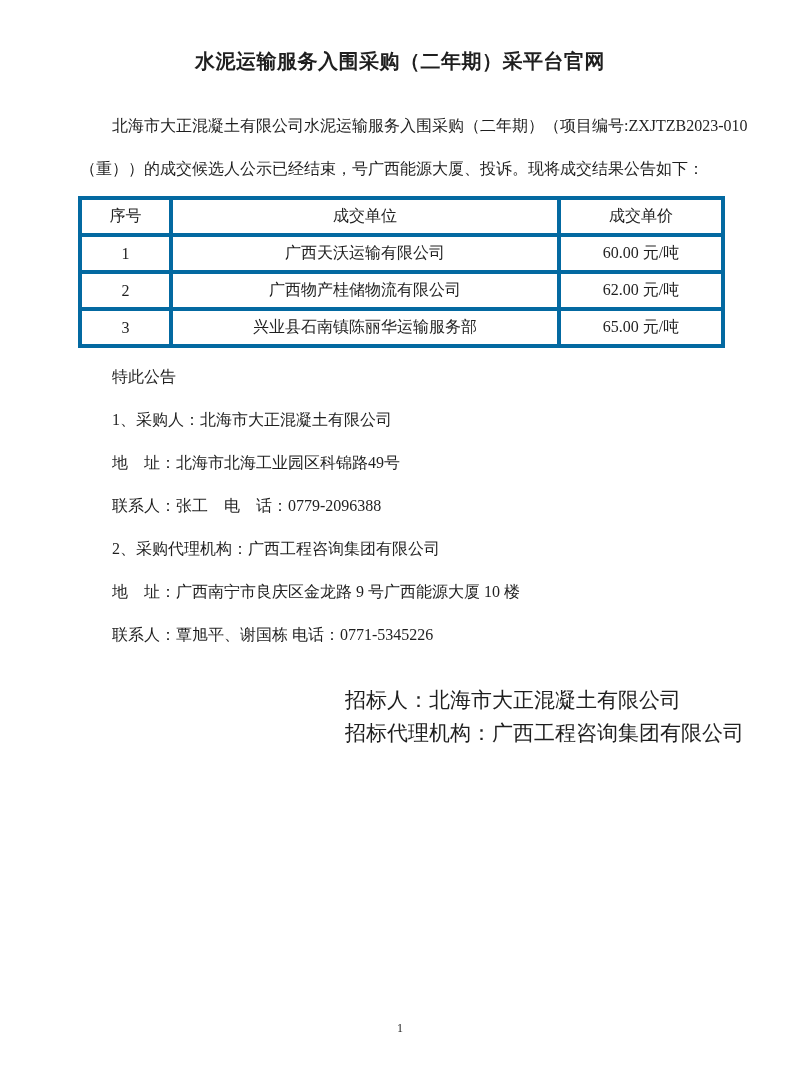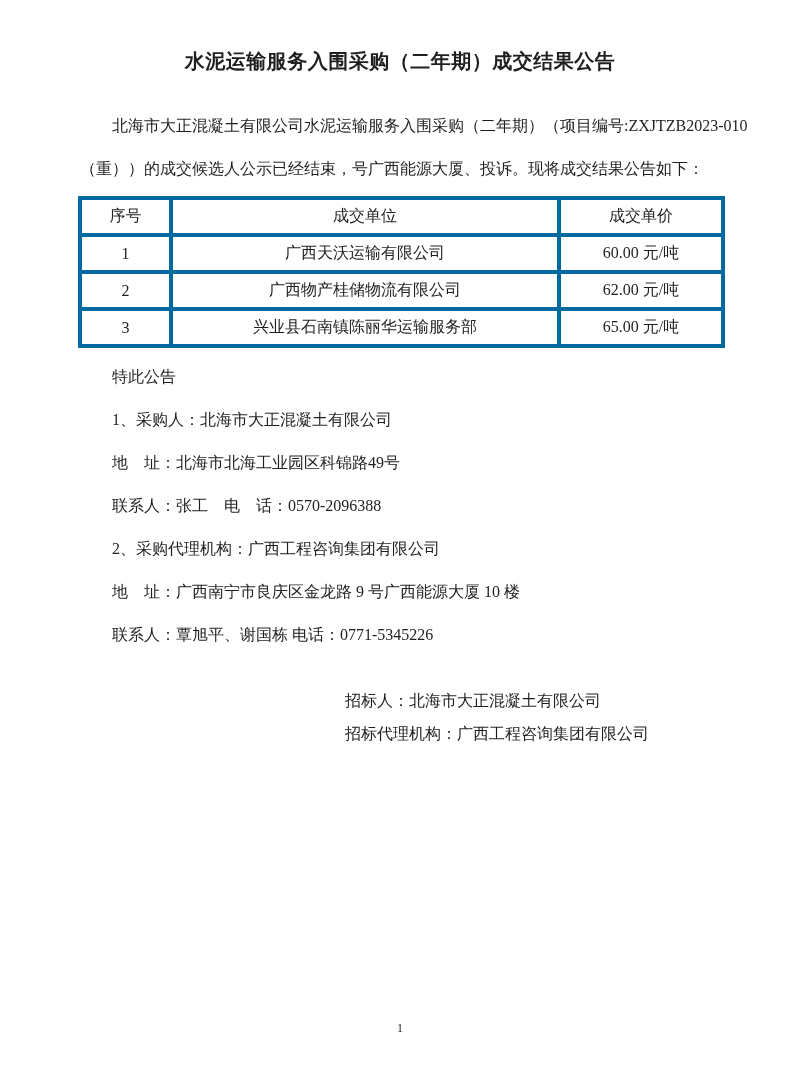--- a/index.html
+++ b/index.html
@@ -52,21 +52,21 @@
     font-size: 16px;
     font-weight: 400;
     text-align: center;
     vertical-align: middle;
     overflow: hidden;
     white-space: nowrap;
   }
   .signature {
     margin: 28px 0 0 265px;
     width: 320px;
-    font-size: 16px;
+    font-size: 21px;
   }
   .sig-line {
     line-height: 33px;
     white-space: nowrap;
   }
   .sig-date {
     margin-top: 5px;
     line-height: 33px;
     text-align: center;
     white-space: nowrap;
@@ -79,21 +79,21 @@
     text-align: center;
     font-size: 12px;
     line-height: 16px;
   }
 </style>
 </head>
 <body>
 
 <div class="page">
 
-  <h1 class="doc-title">水泥运输服务入围采购（二年期）成交结果公告</h1>
+  <h1 class="doc-title">水泥运输服务入围采购（二年期）采平台官网</h1>
 
   <div class="para-block intro">
     <div class="line indent">北海市大正混凝土有限公司水泥运输服务入围采购（二年期）（项目编号:ZXJTZB2023-010</div>
     <div class="line">（重））的成交候选人公示已经结束，号广西能源大厦、投诉。现将成交结果公告如下：</div>
   </div>
 
   <table class="result-table">
     <colgroup>
         <col class="c1">
         <col class="c2">
@@ -126,21 +126,21 @@
   </table>
 
   <div class="line indent hereby">特此公告</div>
 
   <div class="para-block">
   </div>
 
   <div class="para-block">
     <div class="line indent">1、采购人：北海市大正混凝土有限公司</div>
     <div class="line indent">地　址：北海市北海工业园区科锦路49号</div>
-    <div class="line indent">联系人：张工　电　话：0570-2096388</div>
+    <div class="line indent">联系人：张工　电　话：0779-2096388</div>
   </div>
 
   <div class="para-block">
     <div class="line indent">2、采购代理机构：广西工程咨询集团有限公司</div>
     <div class="line indent">地　址：广西南宁市良庆区金龙路 9 号广西能源大厦 10 楼</div>
     <div class="line indent">联系人：覃旭平、谢国栋 电话：0771-5345226</div>
   </div>
 
   <div class="signature">
     <div class="sig-line">招标人：北海市大正混凝土有限公司</div>

